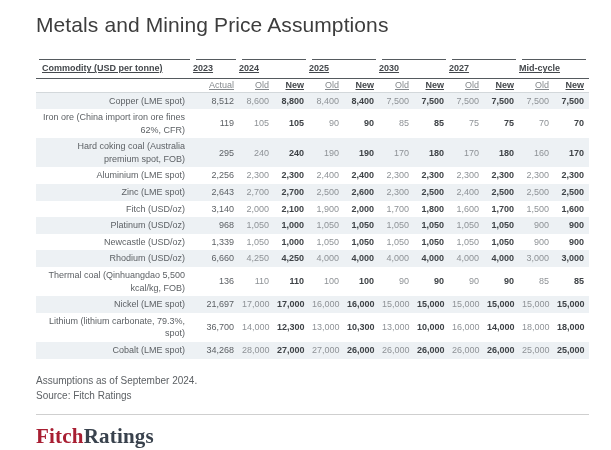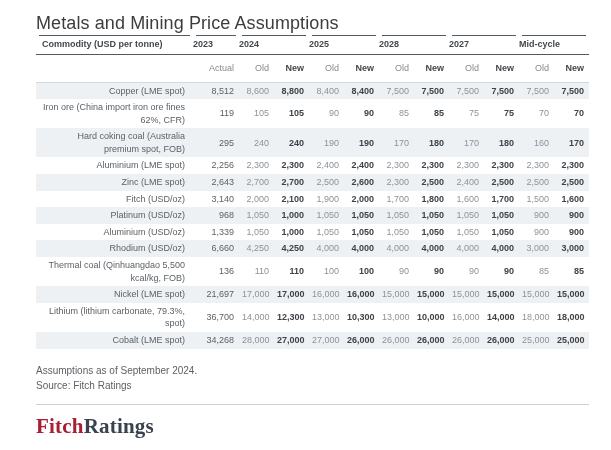--- a/index.html
+++ b/index.html
@@ -6,54 +6,54 @@
   html, body { background: #fff; }
   body { font-family: "Liberation Sans", sans-serif; }
   .page {
     position: relative;
     width: 611px; height: 450px;
     background: #ffffff;
     overflow: hidden;
     padding: 13px 22px 0 36px;
   }
   .title {
-    font-size: 18px;
+    font-size: 21px;
     font-weight: 400;
     color: #3d3d3d;
     letter-spacing: .1px;
-    margin-bottom: 1px;
+    margin-bottom: 22px;
   }
   table.assumptions {
     width: 553px;
     border-collapse: collapse;
     table-layout: fixed;
     font-size: 9px;
     color: #5d6165;
   }
   table.assumptions th, table.assumptions td { font-weight: 400; }
-  thead th { position: relative; vertical-align: middle; }
+  thead th { position: relative; vertical-align: middle; text-decoration: underline; }
   tr.group-row th {
     height: 19px;
     border-bottom: 1px solid #555a5e;
     color: #44484c;
     font-weight: 700;
     text-align: left;
   }
   tr.group-row th.commodity-h {
     text-align: left;
     padding-left: 6px;
   }
   .seg {
     position: absolute;
     top: 0; left: 3px; right: 3px;
     height: 1px;
     background: #555a5e;
   }
   tr.sub-row th {
-    height: 28px;
+    height: 14px;
     border-bottom: 1px solid #d3d8db;
     text-align: right;
     padding-right: 5px;
     color: #85898d;
   }
   tr.sub-row th.sub-new { font-weight: 700; color: #44484c; }
   tbody td {
     padding: 2px 5px 2px 3px;
     line-height: 1.4;
     text-align: right;
@@ -107,21 +107,21 @@
     </colgroup>
     <thead>
       <tr class="group-row">
         <th class="commodity-h">
           <span class="seg"></span>
           <span>Commodity (USD per tonne)</span>
         </th>
       <th colspan="1"><span class="seg"></span><span>2023</span></th>
           <th colspan="2"><span class="seg"></span><span>2024</span></th>
           <th colspan="2"><span class="seg"></span><span>2025</span></th>
-          <th colspan="2"><span class="seg"></span><span>2028</span></th>
+          <th colspan="2"><span class="seg"></span><span>2030</span></th>
           <th colspan="2"><span class="seg"></span><span>2027</span></th>
           <th colspan="2"><span class="seg"></span><span>Mid-cycle</span></th>
         </tr>
       <tr class="sub-row">
         <th></th>
       <th>Actual</th>
           <th>Old</th>
           <th class="sub-new">New</th>
           <th>Old</th>
           <th class="sub-new">New</th>
@@ -226,21 +226,21 @@
           <td class="val-old">1,050</td>
           <td class="val-new">1,050</td>
           <td class="val-old">1,050</td>
           <td class="val-new">1,050</td>
           <td class="val-old">1,050</td>
           <td class="val-new">1,050</td>
           <td class="val-old">900</td>
           <td class="val-new">900</td>
         </tr>
         <tr>
-          <td class="commodity">Aluminium (USD/oz)</td>
+          <td class="commodity">Newcastle (USD/oz)</td>
           <td class="val-actual">1,339</td>
           <td class="val-old">1,050</td>
           <td class="val-new">1,000</td>
           <td class="val-old">1,050</td>
           <td class="val-new">1,050</td>
           <td class="val-old">1,050</td>
           <td class="val-new">1,050</td>
           <td class="val-old">1,050</td>
           <td class="val-new">1,050</td>
           <td class="val-old">900</td>

